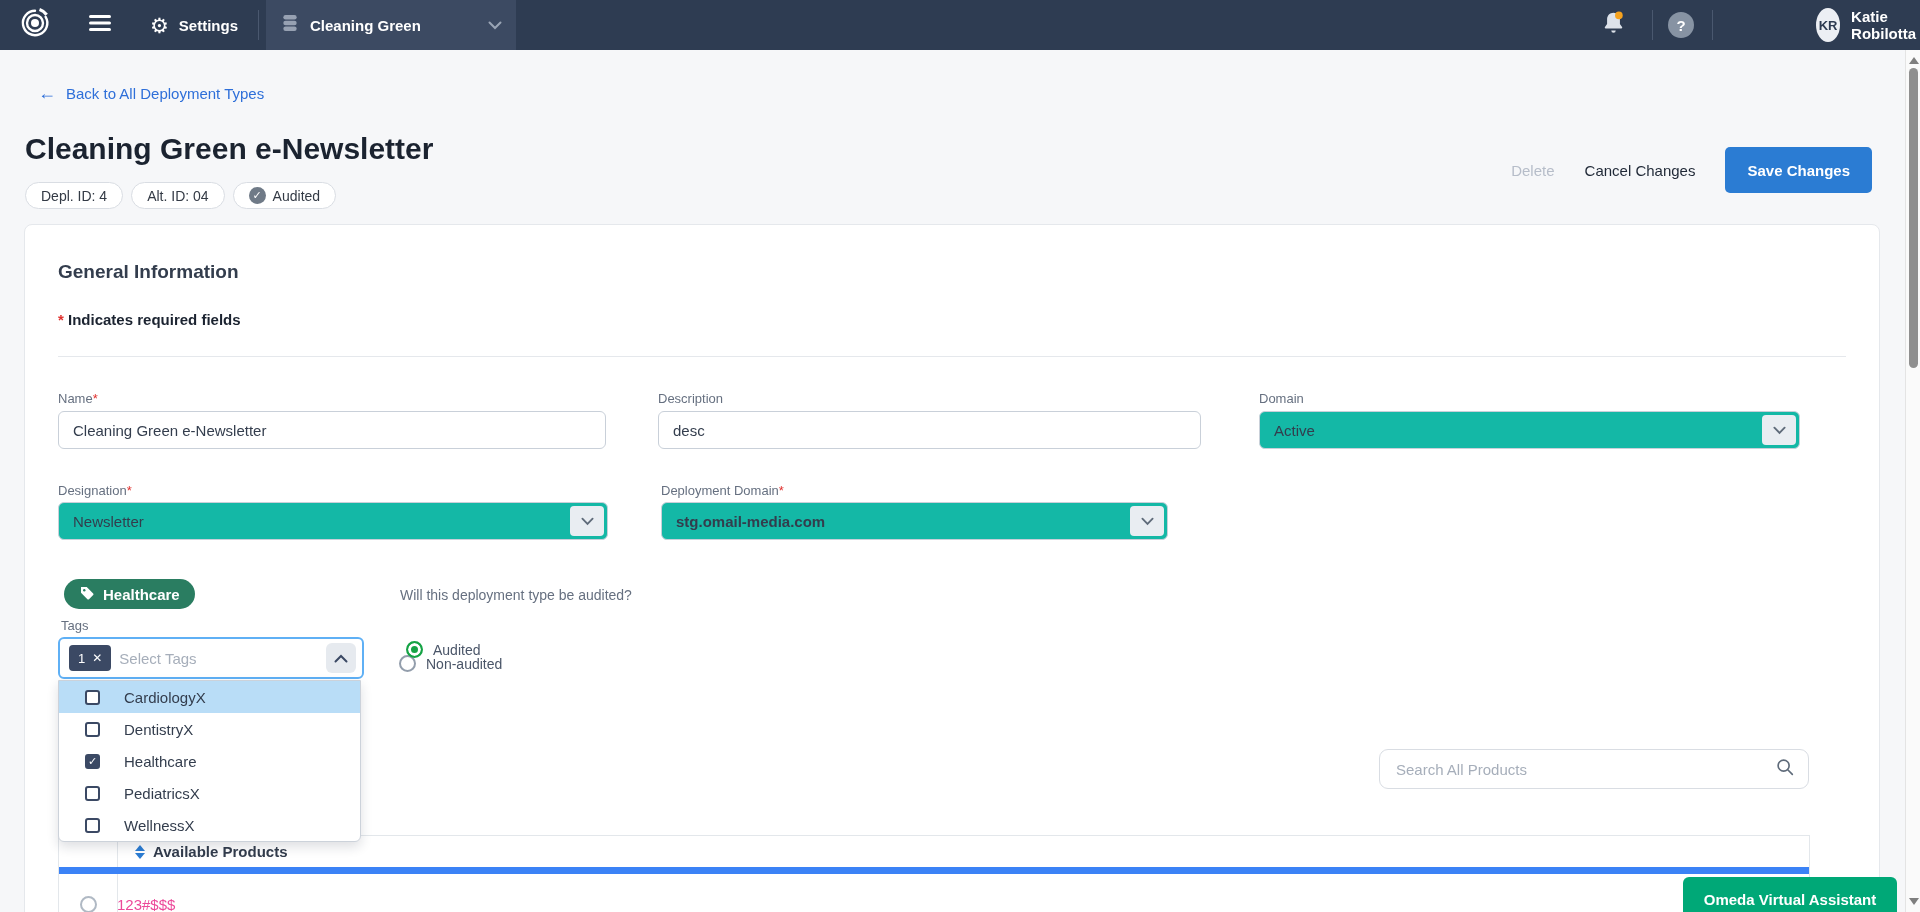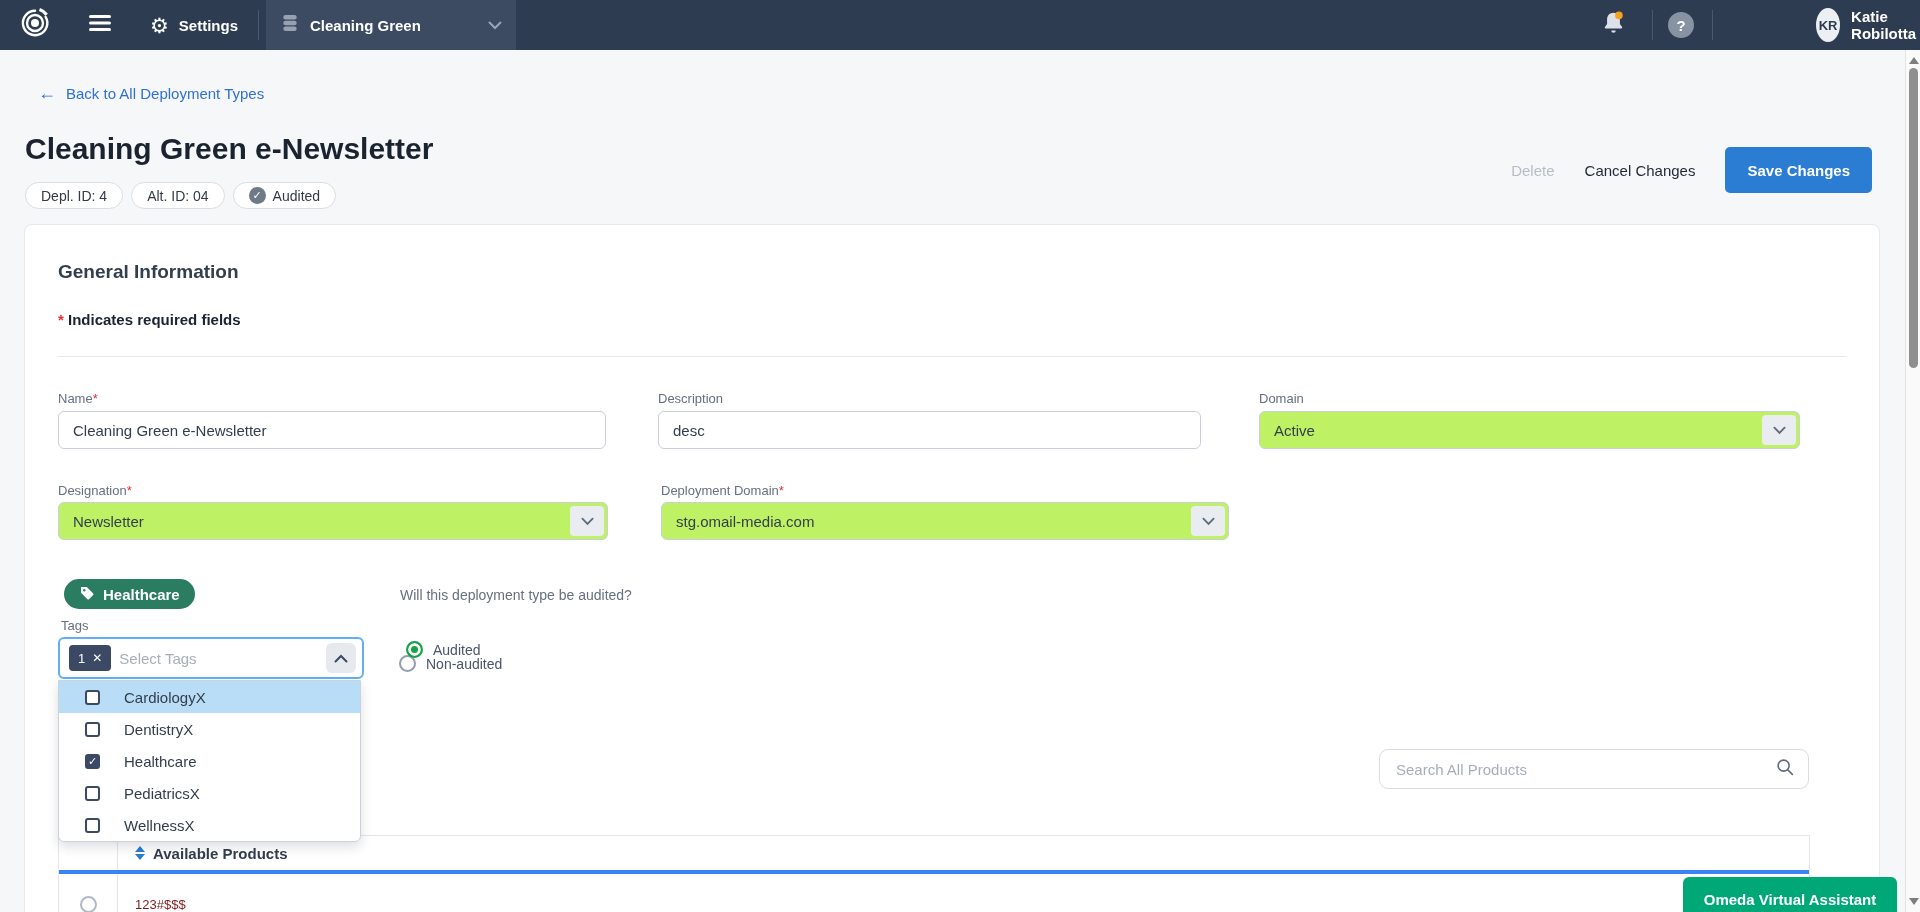--- a/index.html
+++ b/index.html
@@ -30,21 +30,21 @@
   .btn-primary { height:46px; padding:0 22px; background:#2b7cd3; color:#fff; border:none; border-radius:5px; font-family:inherit; font-size:15px; font-weight:bold; cursor:pointer; }
 
   
   .card { position:absolute; left:24px; top:224px; width:1856px; height:720px; background:#fff; border:1px solid #e5e8ec; border-radius:8px; }
   .section-title { position:absolute; left:33px; top:36px; font-size:19px; font-weight:bold; color:#333d4d; }
   .required-note { position:absolute; left:33px; top:86px; font-size:15px; font-weight:bold; color:#1b2330; }
   .req { color:#e0312e; }
   .hr { position:absolute; left:33px; top:131px; width:1788px; height:1px; background:#e5e8ec; }
   .field-label { position:absolute; font-size:13px; color:#667080; }
   .input { position:absolute; height:38px; border:1px solid #c9d0d9; border-radius:6px; padding:0 14px; font-family:inherit; font-size:15px; color:#333d4d; background:#fff; }
-  .select { position:absolute; height:38px; border:1px solid #c9d0d9; border-radius:6px; background:#bef264; display:flex; align-items:center; padding:0 44px 0 14px; font-size:15px; color:#333d4d; cursor:pointer; }
+  .select { position:absolute; height:38px; border:1px solid #c9d0d9; border-radius:6px; background:#14b8a6; display:flex; align-items:center; padding:0 44px 0 14px; font-size:15px; color:#333d4d; cursor:pointer; }
   .select-strip { position:absolute; right:3px; top:3px; bottom:3px; width:34px; background:#e9edf2; border-radius:4px; display:flex; align-items:center; justify-content:center; }
 
   
   .tag-chip { position:absolute; left:39px; top:354px; height:30px; display:inline-flex; align-items:center; gap:8px; padding:0 15px; background:#2a7d61; border-radius:15px; color:#fff; font-size:15px; font-weight:bold; }
 
   
   .tags-select { position:absolute; left:33px; top:412px; width:306px; height:42px; background:#fff; border:2px solid #5fb0f5; border-radius:6px; display:flex; align-items:center; padding:0 6px 0 9px; gap:8px; }
   .count-chip { height:26px; display:inline-flex; align-items:center; gap:7px; padding:0 9px; background:#3b4964; border-radius:4px; color:#fff; font-size:13px; }
   .count-chip .x { font-size:12px; cursor:pointer; }
   .tags-input { flex:1; min-width:10px; border:none; outline:none; font-family:inherit; font-size:15px; color:#333d4d; }
@@ -67,31 +67,31 @@
   .radio.checked { border:2px solid #15a345; background:#15a345; box-shadow:inset 0 0 0 3px #fff; }
   .radio-label { font-size:14px; color:#4a5568; }
 
   
   .prod-desc { position:absolute; left:338px; top:548px; font-size:15px; color:#475366; }
   .search-box { position:absolute; left:1354px; top:524px; width:430px; height:40px; border:1px solid #d9dde3; border-radius:9px; background:#fff; display:flex; align-items:center; padding:0 12px 0 16px; }
   .search-box input { flex:1; border:none; outline:none; font-family:inherit; font-size:15px; color:#7f1d1d; }
   .search-box input::placeholder { color:#a6aeba; }
 
   .table { position:absolute; left:33px; top:610px; width:1752px; height:302px; border:1px solid #e3e7eb; background:#fff; }
-  .th-row { position:relative; height:38px; border-bottom:4px solid #3b82f6; display:flex; align-items:center; }
+  .th-row { position:relative; height:38px; border-bottom:7px solid #3b82f6; display:flex; align-items:center; }
   .col-div { position:absolute; left:58px; top:0; bottom:0; width:1px; background:#e3e7eb; }
   .th-cell { display:flex; align-items:center; gap:8px; padding-left:76px; cursor:pointer; }
   .sort-icon { display:flex; flex-direction:column; gap:2px; }
   .sort-icon .up { width:0; height:0; border-left:5px solid transparent; border-right:5px solid transparent; border-bottom:6px solid #2b7cd3; }
   .sort-icon .dn { width:0; height:0; border-left:5px solid transparent; border-right:5px solid transparent; border-top:6px solid #2b7cd3; }
   .th-label { font-size:15px; font-weight:bold; color:#333d4d; }
   .tr { position:relative; height:60px; display:flex; align-items:center; }
   .tr .radio-cell { width:58px; display:flex; justify-content:center; }
   .tr .radio { border-color:#b0b9c4; }
-  .td-text { padding-left:18px; font-size:13px; color:#7f1d1d; }
+  .td-text { font-size:15px; color:#ec4899; }
 
   
   .assistant-btn { position:absolute; left:1683px; top:877px; width:214px; height:44px; background:#00a877; color:#fff; border:none; border-radius:6px; font-family:inherit; font-size:15px; font-weight:bold; cursor:pointer; z-index:150; }
 
   
   .scrollbar { position:absolute; right:0; top:50px; width:15px; height:862px; background:#fafafa; border-left:1px solid #e4e4e4; z-index:180; }
   .sb-up { position:absolute; left:3px; top:7px; width:0; height:0; border-left:5px solid transparent; border-right:5px solid transparent; border-bottom:7px solid #7e7e7e; cursor:pointer; }
   .sb-thumb { position:absolute; left:3px; top:18px; width:9px; height:300px; background:#8f8f8f; border-radius:5px; cursor:pointer; }
   .sb-dn { position:absolute; left:3px; bottom:7px; width:0; height:0; border-left:5px solid transparent; border-right:5px solid transparent; border-top:7px solid #7e7e7e; cursor:pointer; }
 </style>
@@ -220,21 +220,21 @@
     <div class="select" style="left:33px; top:277px; width:550px;">
       <span>Newsletter</span>
       <span class="select-strip">
         <svg width="13" height="9" viewBox="0 0 14 9" fill="none">
             <polyline points="1.5,1.5 7,7 12.5,1.5" stroke="#5f6b7a" stroke-width="2" stroke-linecap="round"></polyline>
           </svg>
       </span>
     </div>
 
     <label class="field-label" style="left:636px; top:258px;"><span>Deployment Domain</span><span class="req">*</span></label>
-    <div class="select" style="left:636px; top:277px; width:568px;">
+    <div class="select" style="left:636px; top:277px; width:507px;font-weight:bold;">
       <span>stg.omail-media.com</span>
       <span class="select-strip">
         <svg width="13" height="9" viewBox="0 0 14 9" fill="none">
             <polyline points="1.5,1.5 7,7 12.5,1.5" stroke="#5f6b7a" stroke-width="2" stroke-linecap="round"></polyline>
           </svg>
       </span>
     </div>
 
     <div class="tag-chip">
       <span>

